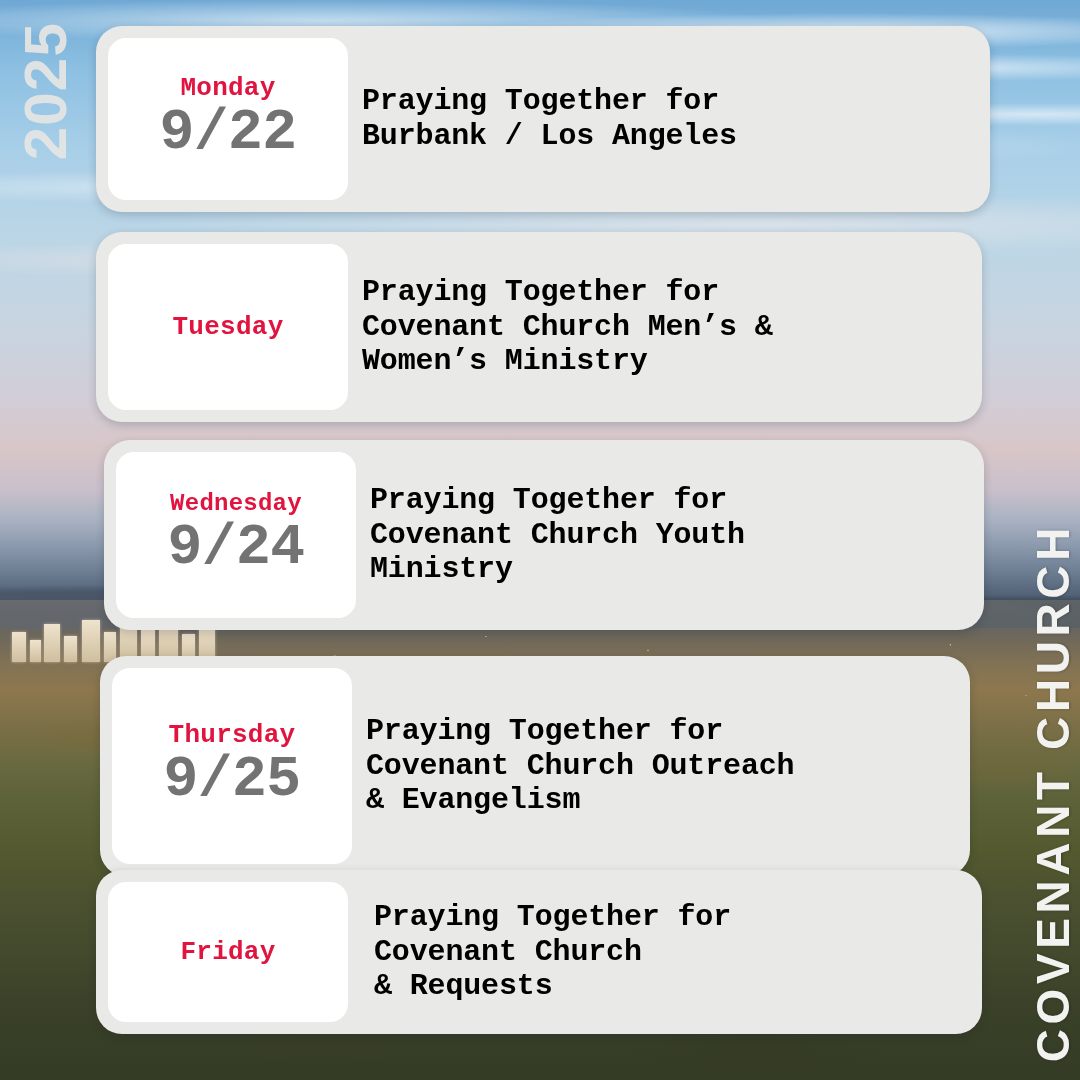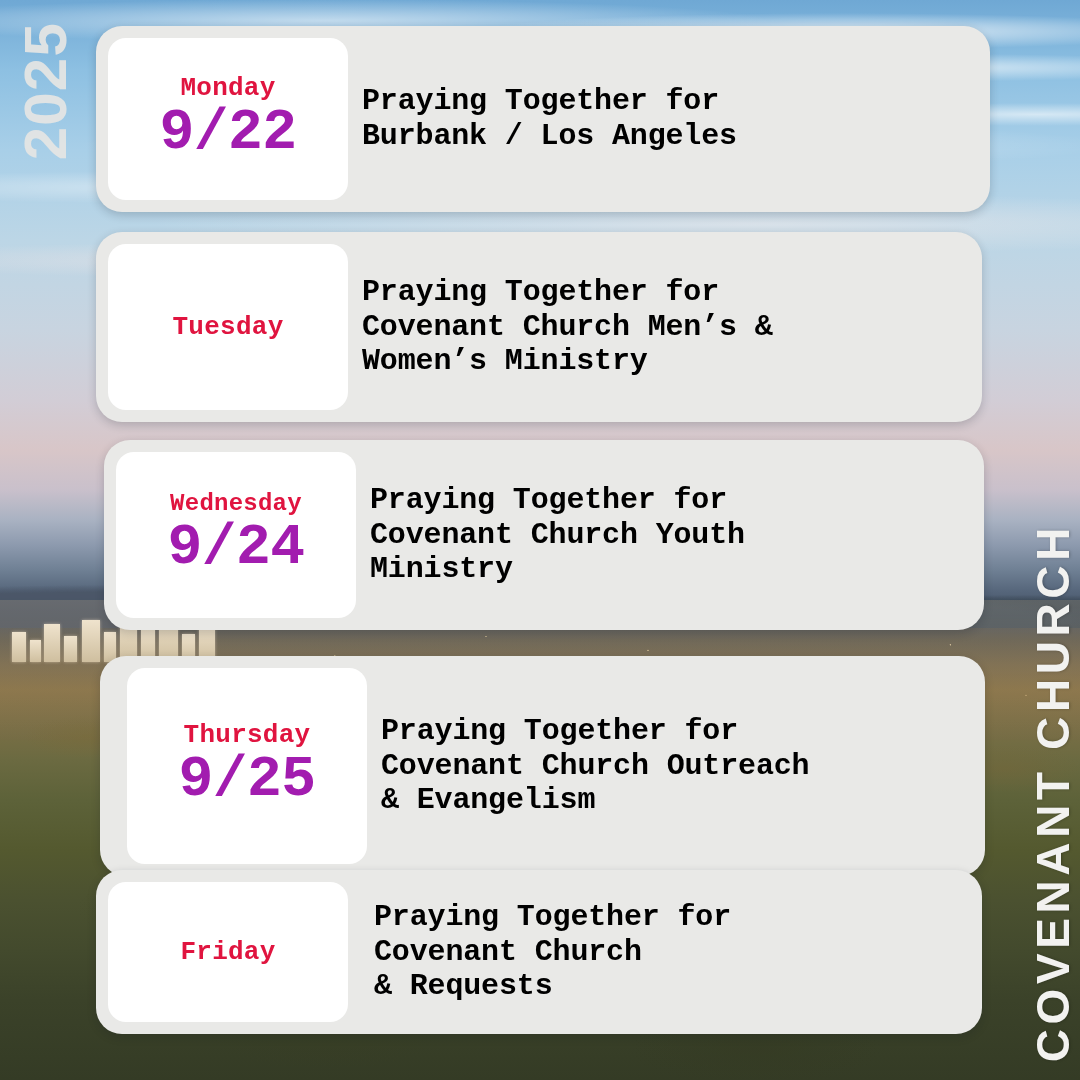--- a/index.html
+++ b/index.html
@@ -186,21 +186,21 @@
   .weekday {
     color: #e0143f;
     font-weight: 700;
     font-size: 26px;
     line-height: 1;
     letter-spacing: .01em;
   }
   .weekday.long { font-size: 24px; }
 
   .datenum {
-    color: #a21caf;
+    color: #737373;
     font-weight: 700;
     font-size: 58px;
     line-height: 1.05;
     letter-spacing: -.01em;
   }
 
   .title {
     flex: 1 1 auto;
     display: flex;
     flex-direction: column;
@@ -266,21 +266,21 @@
     <div class="day-card" style="left:104px; top:440px; width:880px; height:190px;">
       <div class="date-box">
         <span class="weekday long">Wednesday</span>
         <span class="datenum">9/24</span>
       </div>
       <div class="title">Praying Together for
 Covenant Church Youth
 Ministry</div>
     </div>
 
-    <div class="day-card" style="left:100px; top:656px; width:870px; height:220px;padding-left:15px;">
+    <div class="day-card" style="left:100px; top:656px; width:870px; height:220px;">
       <div class="date-box">
         <span class="weekday">Thursday</span>
         <span class="datenum">9/25</span>
       </div>
       <div class="title">Praying Together for
 Covenant Church Outreach
 &amp; Evangelism</div>
     </div>
 
     <div class="day-card" style="left:96px; top:870px; width:886px; height:164px;">

